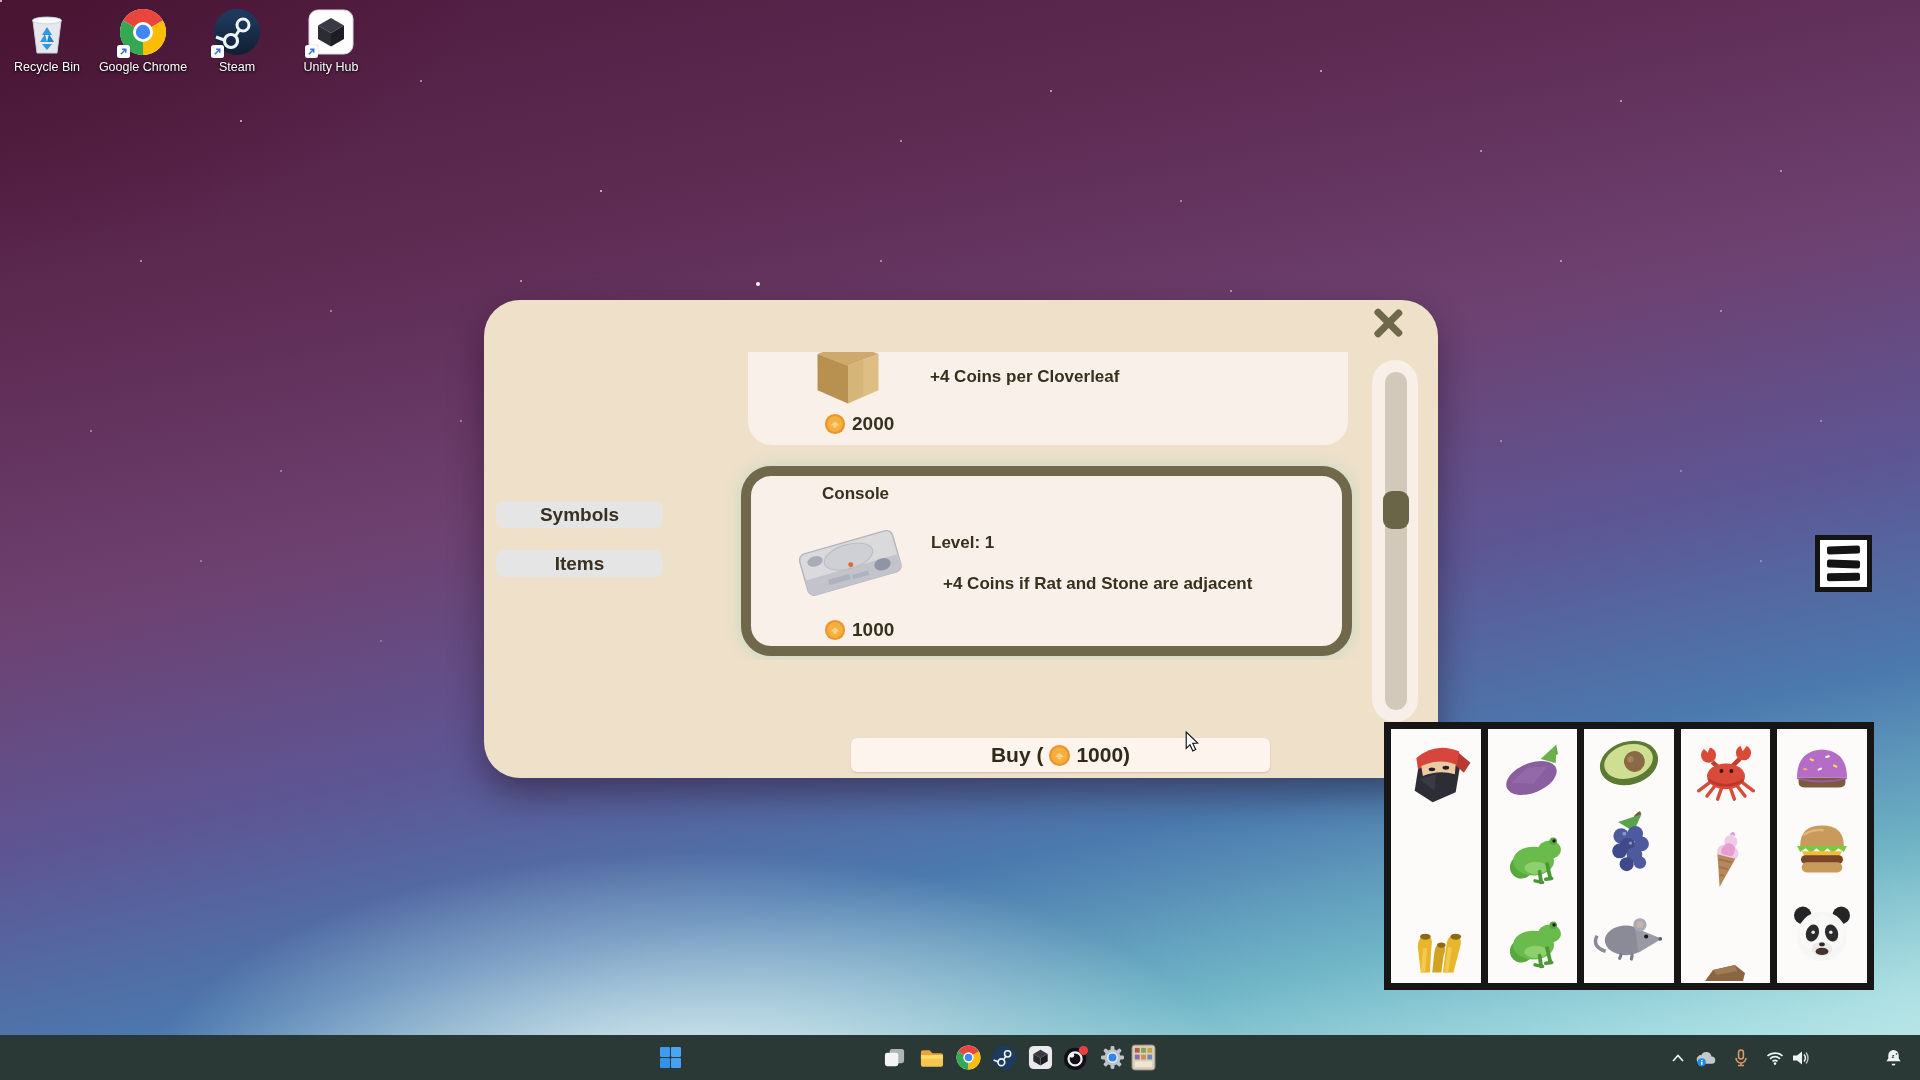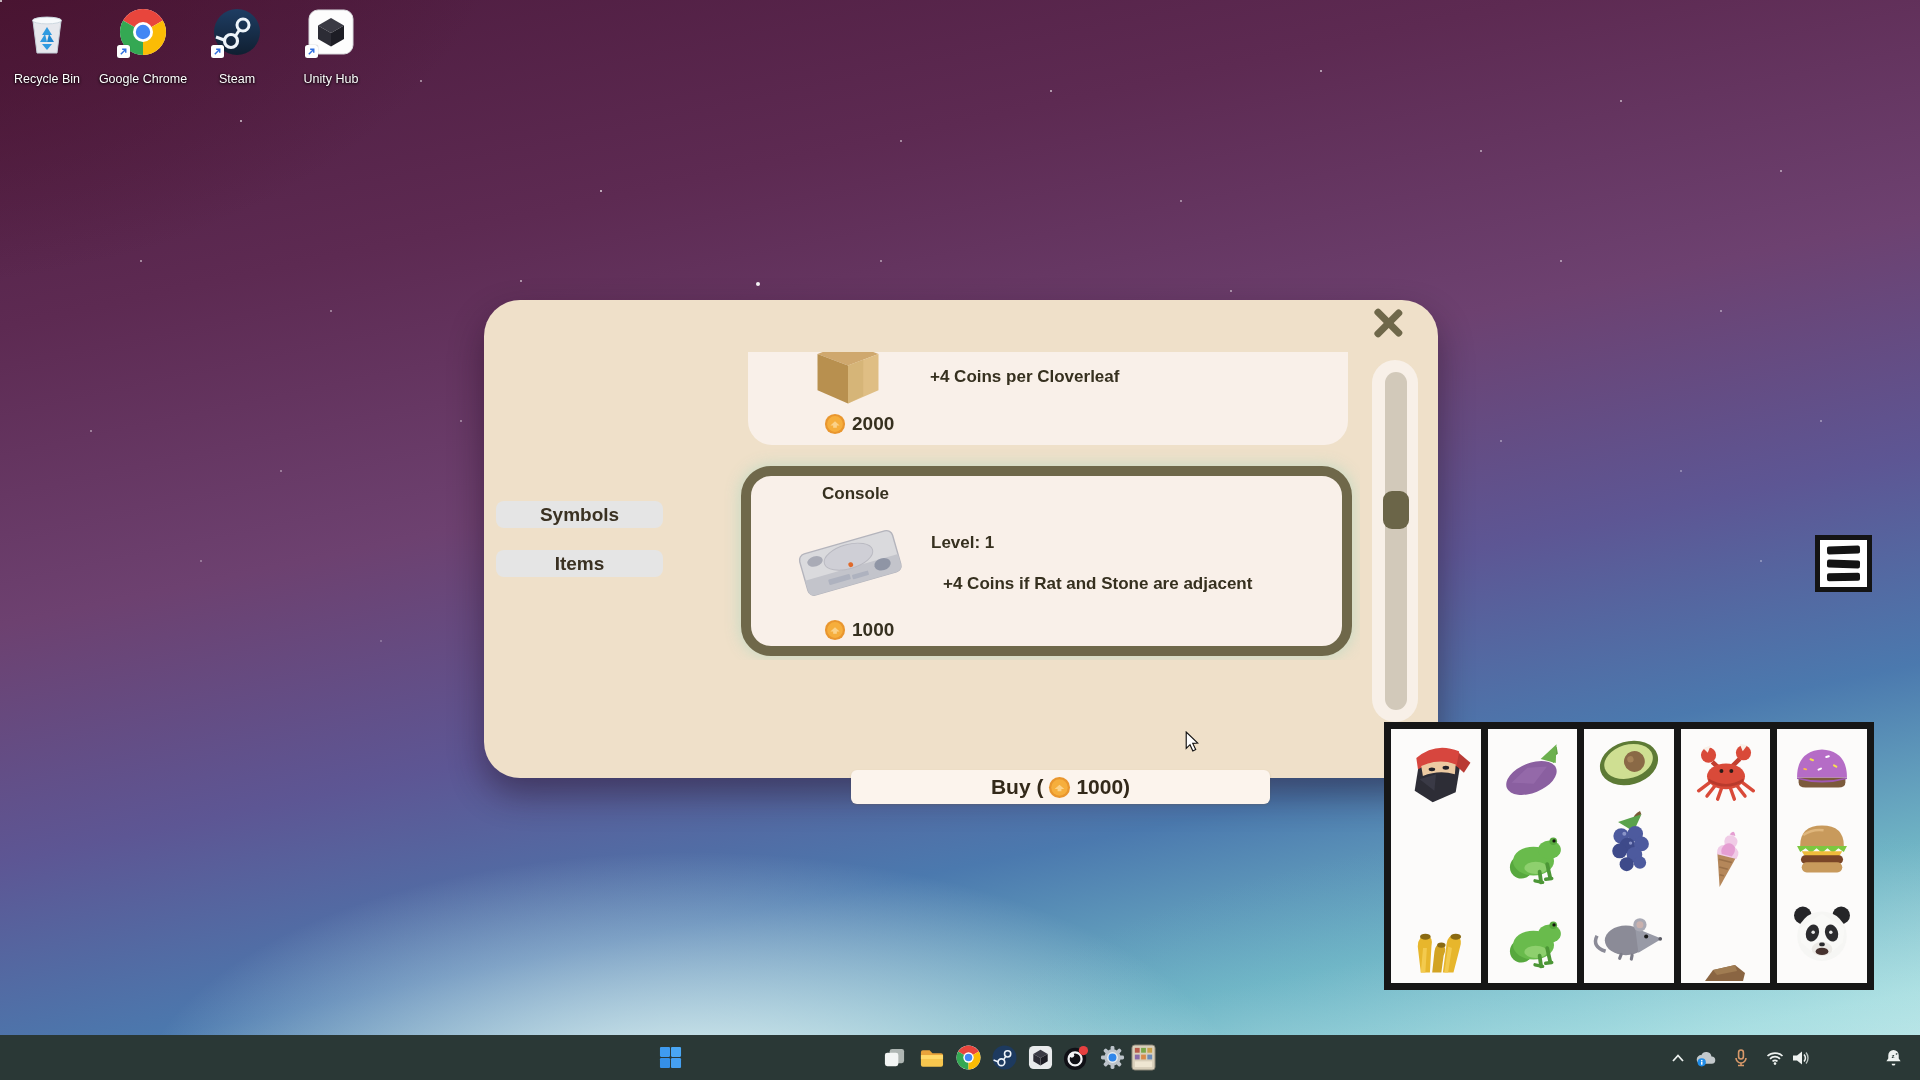--- a/index.html
+++ b/index.html
@@ -26,41 +26,41 @@
      1400px 340px 0 0 rgba(255,255,255,.5),1560px 260px 0 0 rgba(255,255,255,.6),
      1720px 310px 0 0 rgba(255,255,255,.5),90px 430px 0 0 rgba(255,255,255,.5),
      280px 470px 0 0 rgba(255,255,255,.45),460px 420px 0 0 rgba(255,255,255,.5),
      640px 480px 0 0 rgba(255,255,255,.4),1500px 440px 0 0 rgba(255,255,255,.45),
      1680px 470px 0 0 rgba(255,255,255,.4),1820px 420px 0 0 rgba(255,255,255,.45),
      200px 560px 0 0 rgba(255,255,255,.4),980px 520px 0 0 rgba(255,255,255,.35),
      1760px 560px 0 0 rgba(255,255,255,.4),380px 640px 0 0 rgba(255,255,255,.3);}
   
   .dicon{top:8px;width:92px;text-align:center;cursor:default;}
   .dicon-img{position:relative;width:48px;height:48px;margin:0 auto;}
-  .dicon-label{margin-top:16px;font-size:12.5px;color:#fff;text-shadow:0 1px 3px rgba(0,0,0,.9),0 0 2px rgba(0,0,0,.7);}
+  .dicon-label{margin-top:4px;font-size:12.5px;color:#fff;text-shadow:0 1px 3px rgba(0,0,0,.9),0 0 2px rgba(0,0,0,.7);}
   .sc-badge{position:absolute;left:-2px;bottom:-2px;width:13px;height:13px;background:#fff;border-radius:2.5px;
     display:flex;align-items:center;justify-content:center;box-shadow:0 0 1px rgba(0,0,0,.5);}
   
   .shop{left:484px;top:300px;width:954px;height:478px;background:#efe0c9;border-radius:36px;
     box-shadow:0 16px 34px rgba(30,10,28,.45);}
   .tabbtn{left:12px;width:167px;height:27px;background:#e5e5e5;border-radius:8px;border:none;
     font-family:"Liberation Sans",sans-serif;font-weight:bold;font-size:19px;color:#3a3122;
     display:flex;align-items:center;justify-content:center;cursor:pointer;}
   .viewport{left:226px;top:52px;width:650px;height:308px;overflow:hidden;}
   .card{position:absolute;background:#f9f0e9;border-radius:24px;}
   .card.selected{border:10px solid #6f684a;border-radius:30px;box-shadow:0 0 13px 3px rgba(200,219,196,.85);}
   .c-title{position:absolute;font-weight:bold;font-size:17px;color:#36301f;text-align:right;}
   .c-desc{position:absolute;font-weight:bold;font-size:17px;color:#36301f;}
   .price{position:absolute;display:flex;align-items:center;gap:6px;font-weight:bold;font-size:19px;color:#36301f;}
   .scroll-pill{left:888px;top:60px;width:46px;height:362px;background:#f8f0e8;border-radius:23px;}
   .scroll-track{left:901px;top:72px;width:22px;height:338px;background:#d2c9ba;border-radius:11px;}
   .scroll-thumb{left:899px;top:191px;width:26px;height:38px;background:#6b6548;border-radius:9px;cursor:pointer;}
   .buybtn{left:367px;top:438px;width:419px;height:34px;background:#fcf4ed;border:none;border-radius:6px;
     font-family:"Liberation Sans",sans-serif;display:flex;align-items:center;justify-content:center;gap:5px;
-    font-weight:bold;font-size:21px;color:#33291a;cursor:pointer;box-shadow:0 1px 2px rgba(120,90,60,.25);margin-top:32px;}
+    font-weight:bold;font-size:21px;color:#33291a;cursor:pointer;box-shadow:0 1px 2px rgba(120,90,60,.25);}
   .closebtn{left:886px;top:6px;width:36px;height:36px;background:transparent;border:none;cursor:pointer;padding:0;}
   
   .menubtn{left:1815px;top:535px;width:57px;height:57px;background:#fff;border:5px solid #141414;
     box-sizing:border-box;cursor:pointer;padding:6px 7px;display:flex;flex-direction:column;justify-content:space-between;}
   .menubar{height:8px;background:#141414;border-radius:2px;}
   .coinbox{left:1634px;top:630px;width:238px;height:58px;background:#fff;border:5px solid #141414;
     box-sizing:border-box;display:flex;align-items:center;gap:12px;padding-left:14px;}
   .coinnum{font-weight:bold;font-size:40px;color:#1c1c1c;letter-spacing:2px;}
   
   .board{left:1384px;top:722px;width:490px;height:268px;background:#161616;box-sizing:border-box;

